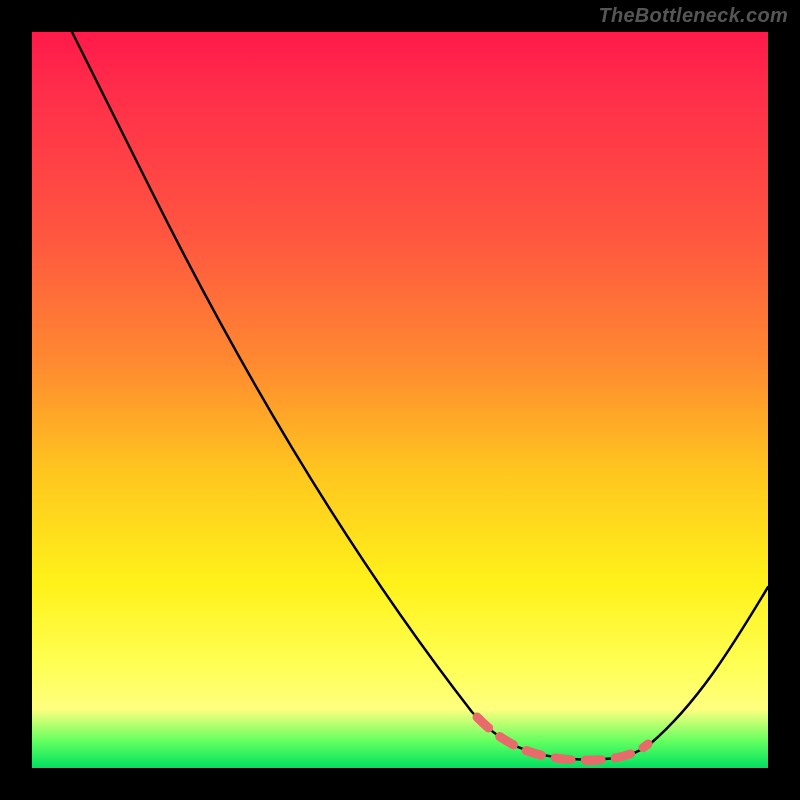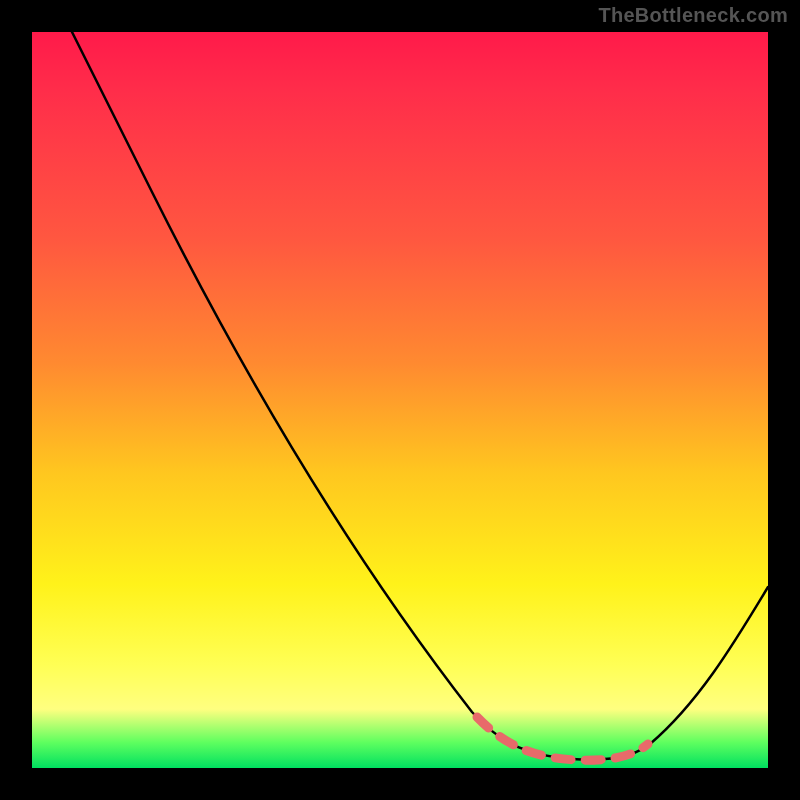--- a/index.html
+++ b/index.html
@@ -9,20 +9,21 @@
     height: 800px;
     background: #000;
     overflow: hidden;
     font-family: Arial, Helvetica, sans-serif;
   }
   .stage {
     position: relative;
     width: 800px;
     height: 800px;
     background: #000;
+    font-style: italic;
   }
   .watermark {
     position: absolute;
     top: 4px;
     right: 12px;
     color: #555;
     font-size: 20px;
     font-weight: 600;
     letter-spacing: 0.3px;
     z-index: 10;

